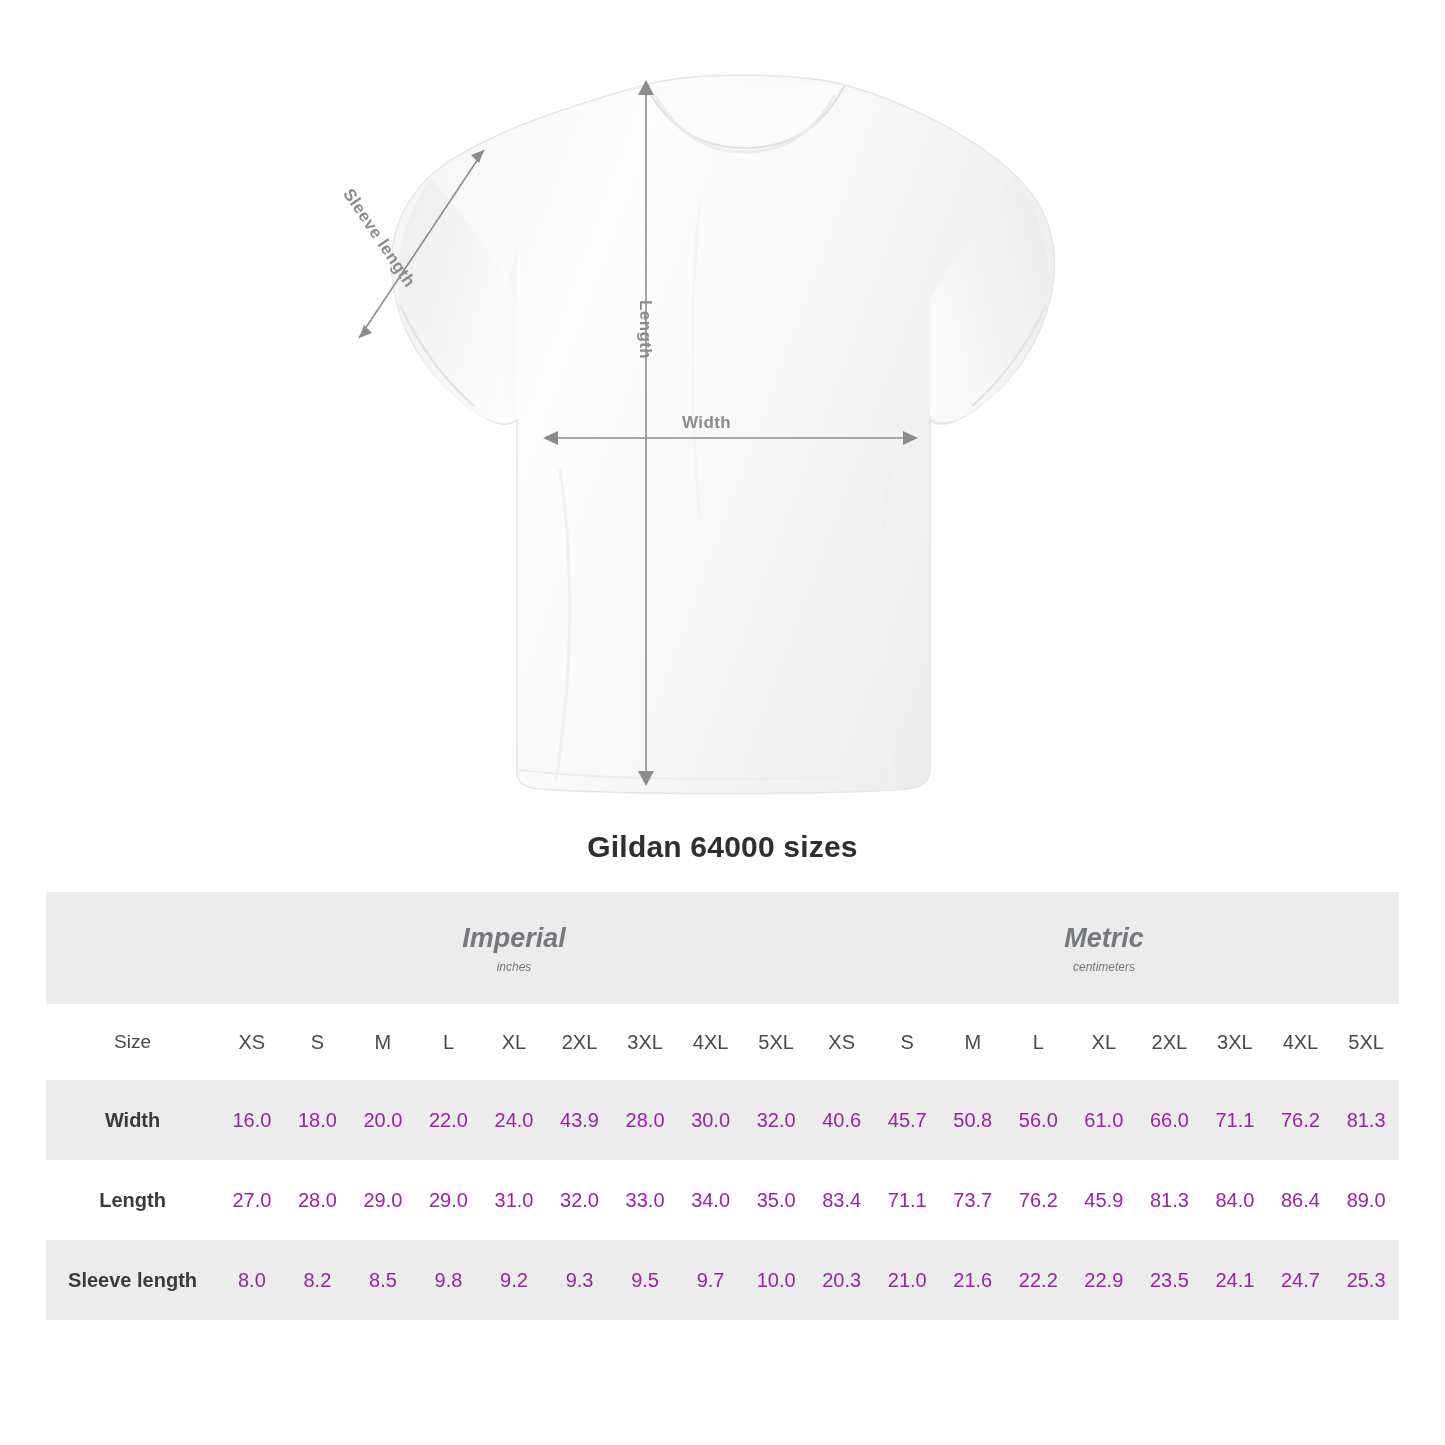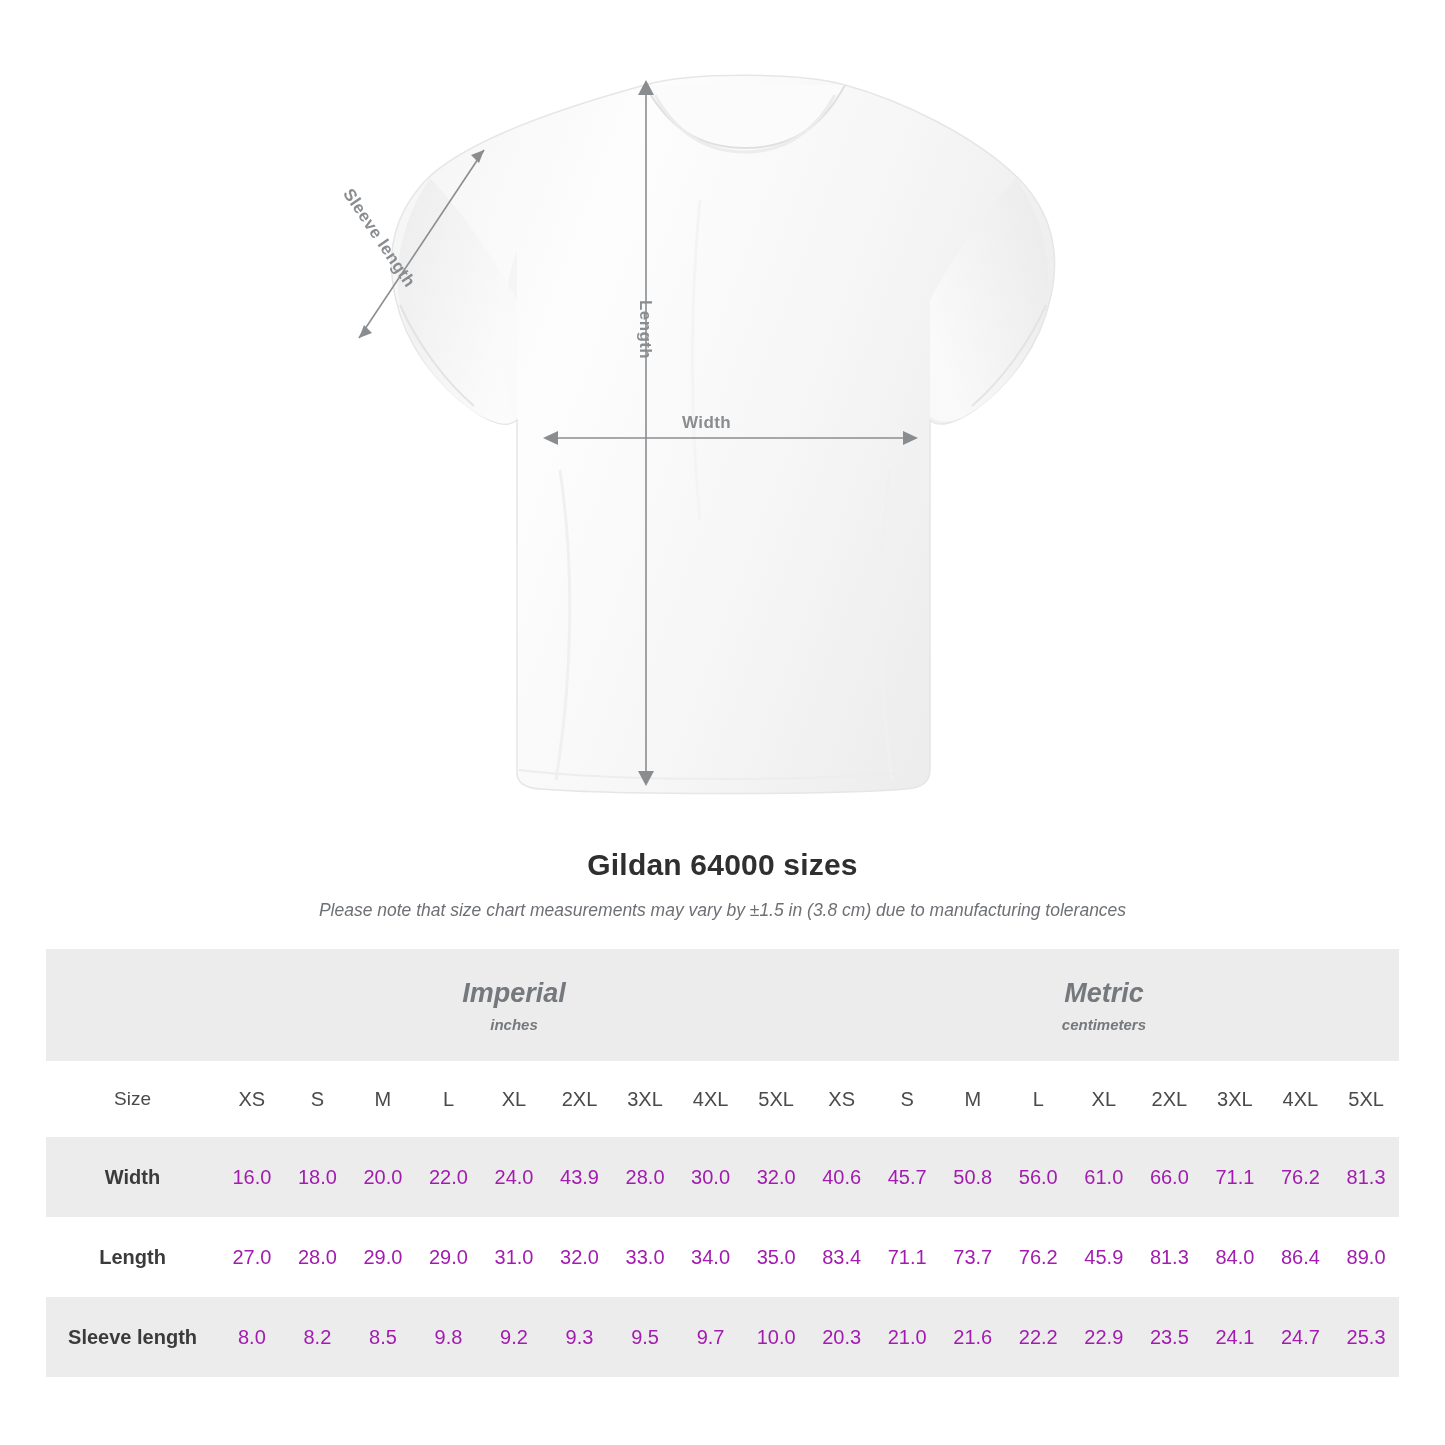--- a/index.html
+++ b/index.html
@@ -49,21 +49,20 @@
     transform-origin: left top;
   }
   .label-width {
     left: 682px;
     top: 413px;
   }
 
   
   .title-block {
     text-align: center;
-    margin-top: 18px;
   }
   .chart-title {
     font-size: 30px;
     font-weight: bold;
     color: #2f2f2f;
     margin: 0;
     letter-spacing: 0.2px;
   }
   .chart-note {
     font-size: 17.5px;
@@ -92,25 +91,24 @@
     vertical-align: middle;
   }
   .sys-name {
     font-size: 27px;
     font-style: italic;
     font-weight: bold;
     color: #75787c;
     line-height: 1.25;
   }
   .sys-unit {
-    font-size: 15px;
+    font-size: 12px;
     font-style: italic;
     color: #75787c;
     margin-top: 5px;
-    font-weight: bold;
   }
   .hdr-row td {
     height: 76px;
     background: #ffffff;
     vertical-align: middle;
     font-size: 20px;
     font-weight: bold;
     color: #4a4a4a;
   }
   .hdr-row td.rowlabel {
@@ -213,21 +211,20 @@
     </g>
   </svg>
 
   <div class="dim-label label-sleeve">Sleeve length</div>
   <div class="dim-label label-length">Length</div>
   <div class="dim-label label-width">Width</div>
 </div>
 
 <div class="title-block">
   <h1 class="chart-title">Gildan 64000 sizes</h1>
-  <div class="chart-note">Please note that size chart measurements may vary by ±1.5 in (3.8 cm) due to manufacturing tolerances</div>
 </div>
 
 <div class="table-wrap">
   <table class="size-table">
     <colgroup>
       <col class="c-label">
       <col class="c-cell">
         <col class="c-cell">
         <col class="c-cell">
         <col class="c-cell">

